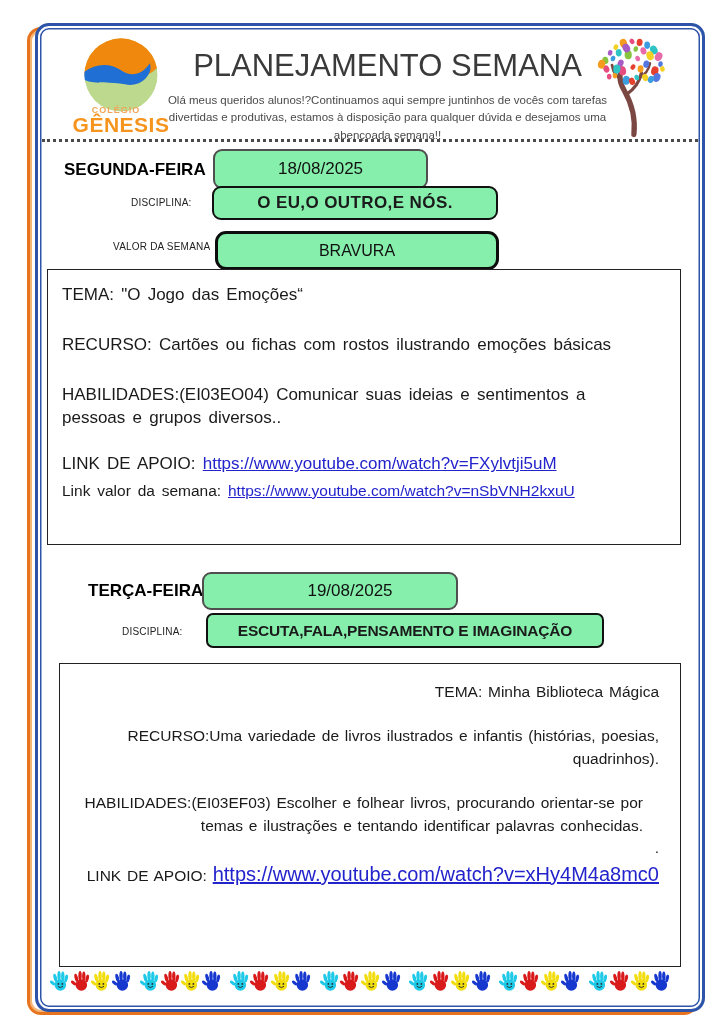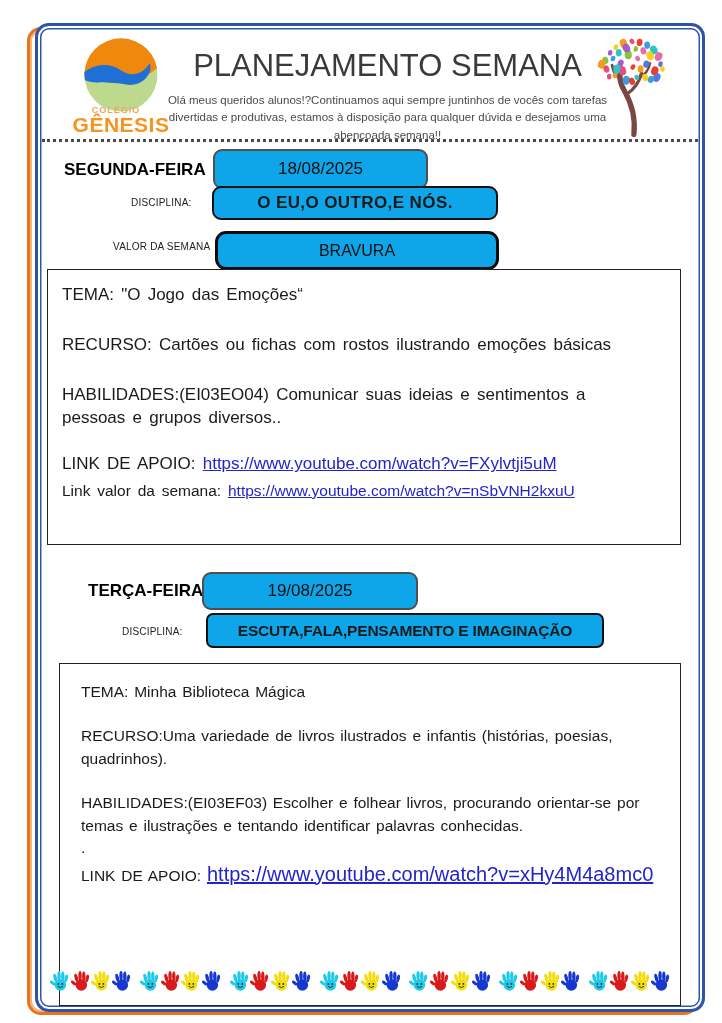--- a/index.html
+++ b/index.html
@@ -32,32 +32,32 @@
   .tree{position:absolute;left:594px;top:36px;}
   .dotted-sep{
     position:absolute;left:42px;top:139px;width:656px;height:0;
     border-top:3px dotted #4a4a4a;
   }
 
   
   .day-label{position:absolute;font-weight:bold;font-size:17px;color:#000000;}
   .small-label{position:absolute;font-size:10px;color:#222;letter-spacing:.2px;}
   .field-box{
-    position:absolute;background:#0ea5e9;display:flex;align-items:center;justify-content:center;
+    position:absolute;background:#86efac;display:flex;align-items:center;justify-content:center;
     text-align:center;
   }
   .date-box{border:2px solid #4f4f4f;border-radius:9px;font-size:17px;color:#111;}
   .disc-box-1{border:2px solid #111;border-radius:9px;font-weight:bold;font-size:17px;letter-spacing:.4px;}
   .value-box{border:3.5px solid #0d0d0d;border-radius:11px;font-size:16px;color:#111;}
   .disc-box-2{border:2.5px solid #111;border-radius:7px;font-weight:bold;font-size:15.5px;letter-spacing:-.2px;white-space:nowrap;}
 
   
   .content-box{position:absolute;border:1.5px solid #222;background:#fff;box-sizing:border-box;}
   .box-mon{left:47px;top:269px;width:634px;height:276px;padding:13px 14px;}
-  .box-tue{left:59px;top:663px;width:622px;height:343px;padding:17px 21px;}
+  .box-tue{left:59px;top:663px;width:622px;height:304px;padding:17px 21px;text-align:right;}
   .box-mon p{margin:0;font-size:17px;line-height:1.4;word-spacing:2.5px;}
   .box-tue p{margin:0;font-size:15.5px;line-height:1.45;word-spacing:1.5px;}
   .mb-lg{margin-bottom:26px !important;}
   .mb-md{margin-bottom:22px !important;}
   .mb-sm{margin-bottom:4px !important;}
   .hab-mon{max-width:580px;}
   .hab-tue{max-width:562px;}
   .link{color:#2323cc;text-decoration:underline;}
   .link-valor-line{font-size:15.5px !important;}
   .link-tue{font-size:20px;}
@@ -160,21 +160,21 @@
 
     <div class="content-box box-mon">
       <p class="mb-lg">TEMA:  "O Jogo das Emoções“</p>
       <p class="mb-lg">RECURSO: Cartões ou fichas com rostos ilustrando emoções básicas</p>
       <p class="mb-md hab-mon">HABILIDADES:(EI03EO04)  Comunicar suas ideias e sentimentos a pessoas e grupos diversos..</p>
       <p class="mb-sm"><span>LINK DE APOIO: </span><a class="link" href="#">https://www.youtube.com/watch?v=FXylvtji5uM</a></p>
       <p class="link-valor-line"><span>Link valor da semana: </span><a class="link" href="#">https://www.youtube.com/watch?v=nSbVNH2kxuU</a></p>
     </div>
 
     <div class="day-label" style="left:88px;top:581px;">TERÇA-FEIRA</div>
-    <div class="field-box date-box" style="left:202px;top:572px;width:212px;height:34px;">19/08/2025</div>
+    <div class="field-box date-box" style="left:202px;top:572px;width:212px;height:34px;padding-left:40px;">19/08/2025</div>
 
     <div class="small-label" style="left:122px;top:626px;">DISCIPLINA:</div>
     <div class="field-box disc-box-2" style="left:206px;top:613px;width:394px;height:31px;">ESCUTA,FALA,PENSAMENTO E IMAGINAÇÃO</div>
 
     <div class="content-box box-tue">
       <p class="mb-md">TEMA: Minha  Biblioteca Mágica</p>
       <p class="mb-md">RECURSO:Uma variedade de livros ilustrados e infantis (histórias, poesias, quadrinhos).</p>
       <p class="hab-tue">HABILIDADES:(EI03EF03) Escolher e folhear livros,  procurando orientar-se por temas e ilustrações e tentando identificar palavras  conhecidas.</p>
       <p>.</p>
       <p><span>LINK DE APOIO: </span><a class="link link-tue" href="#">https://www.youtube.com/watch?v=xHy4M4a8mc0</a></p>

